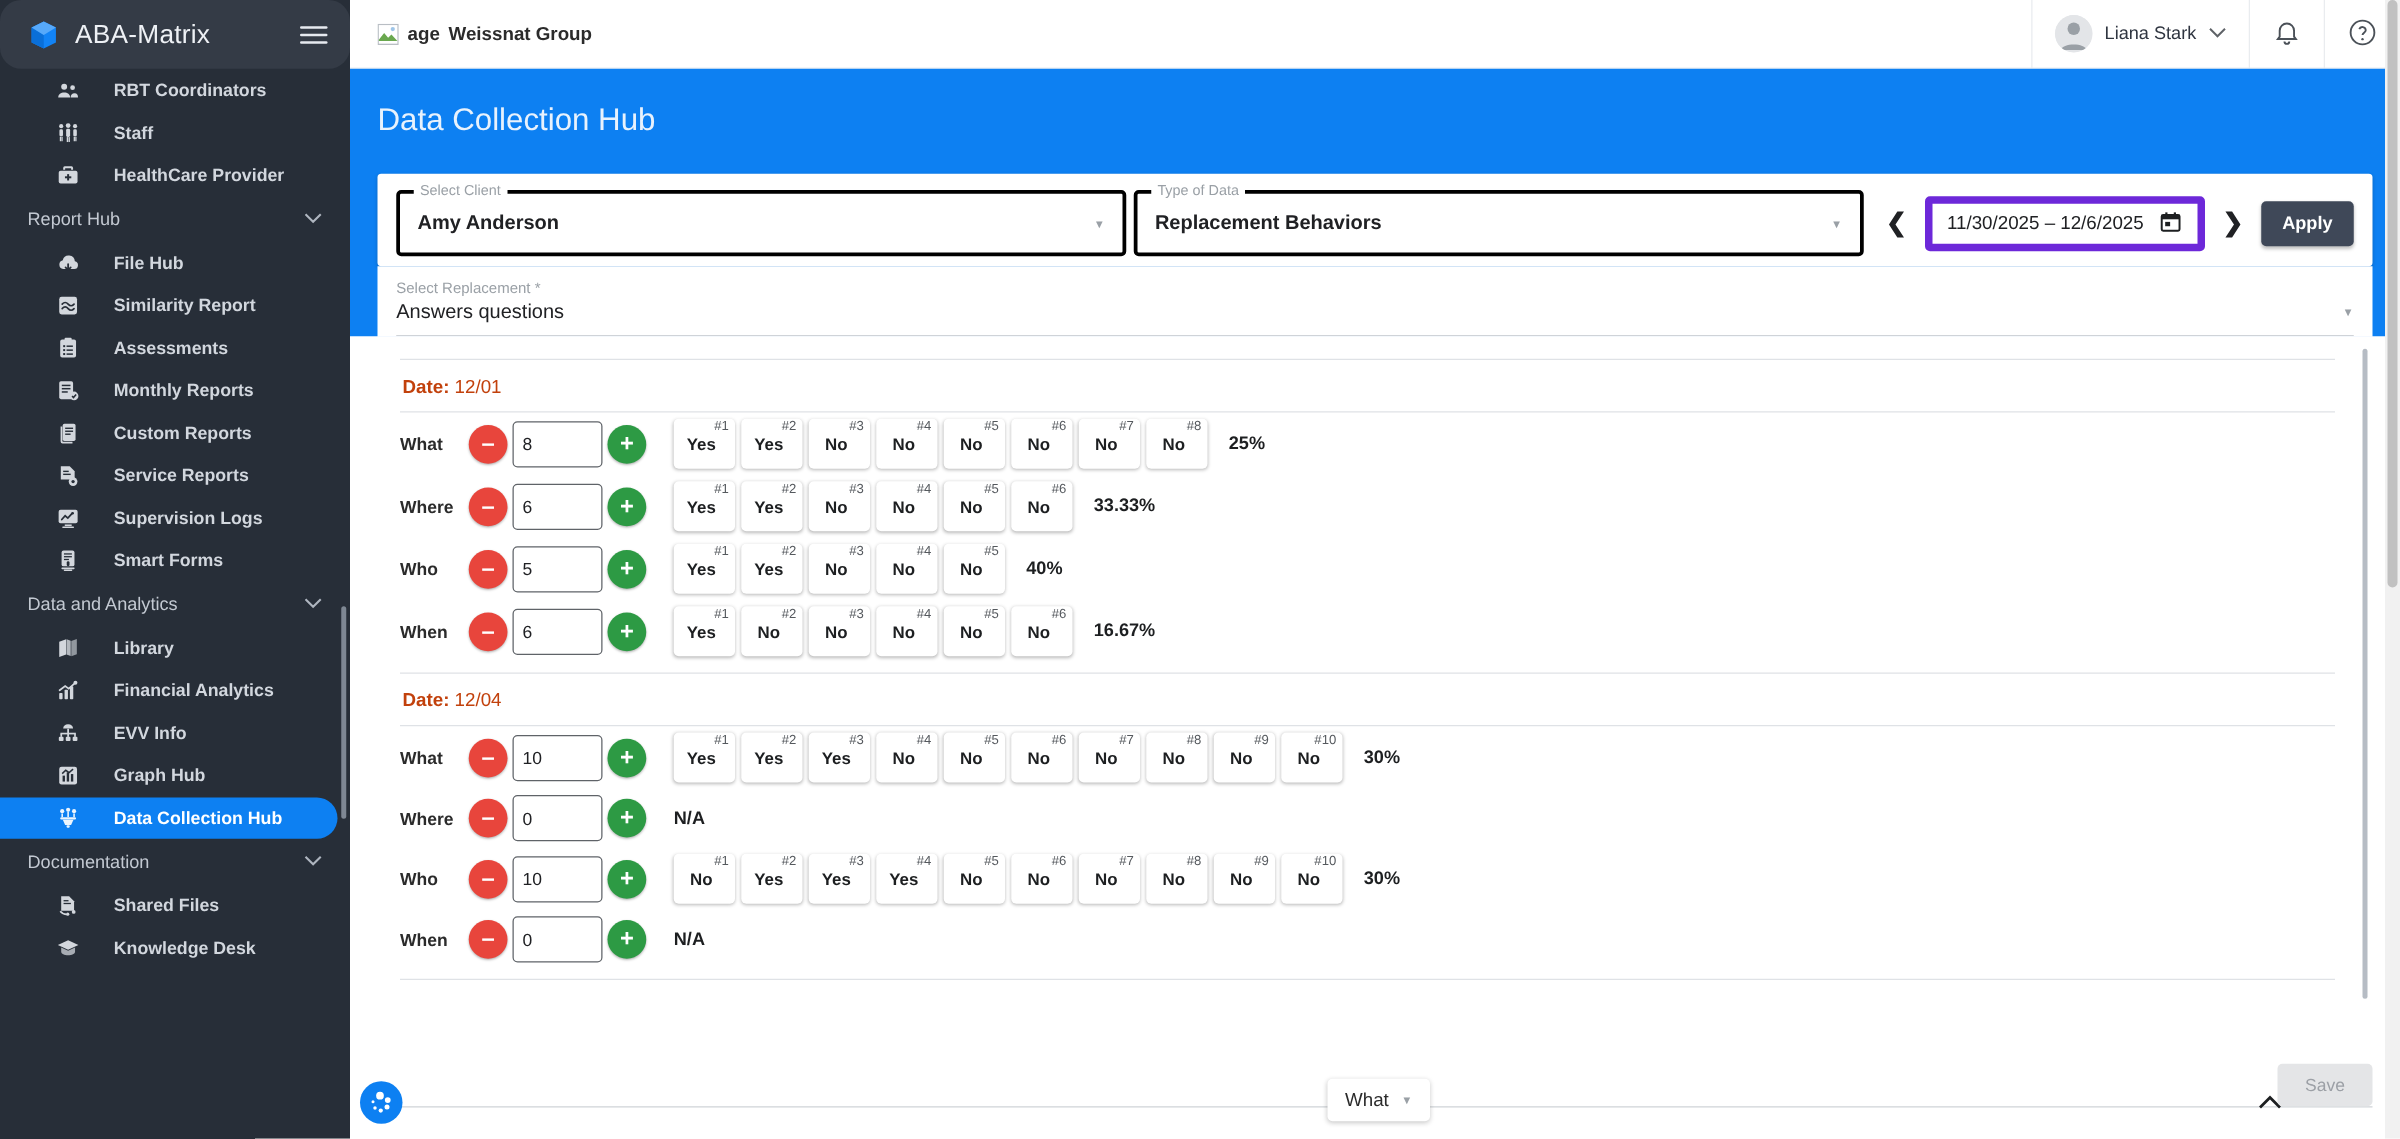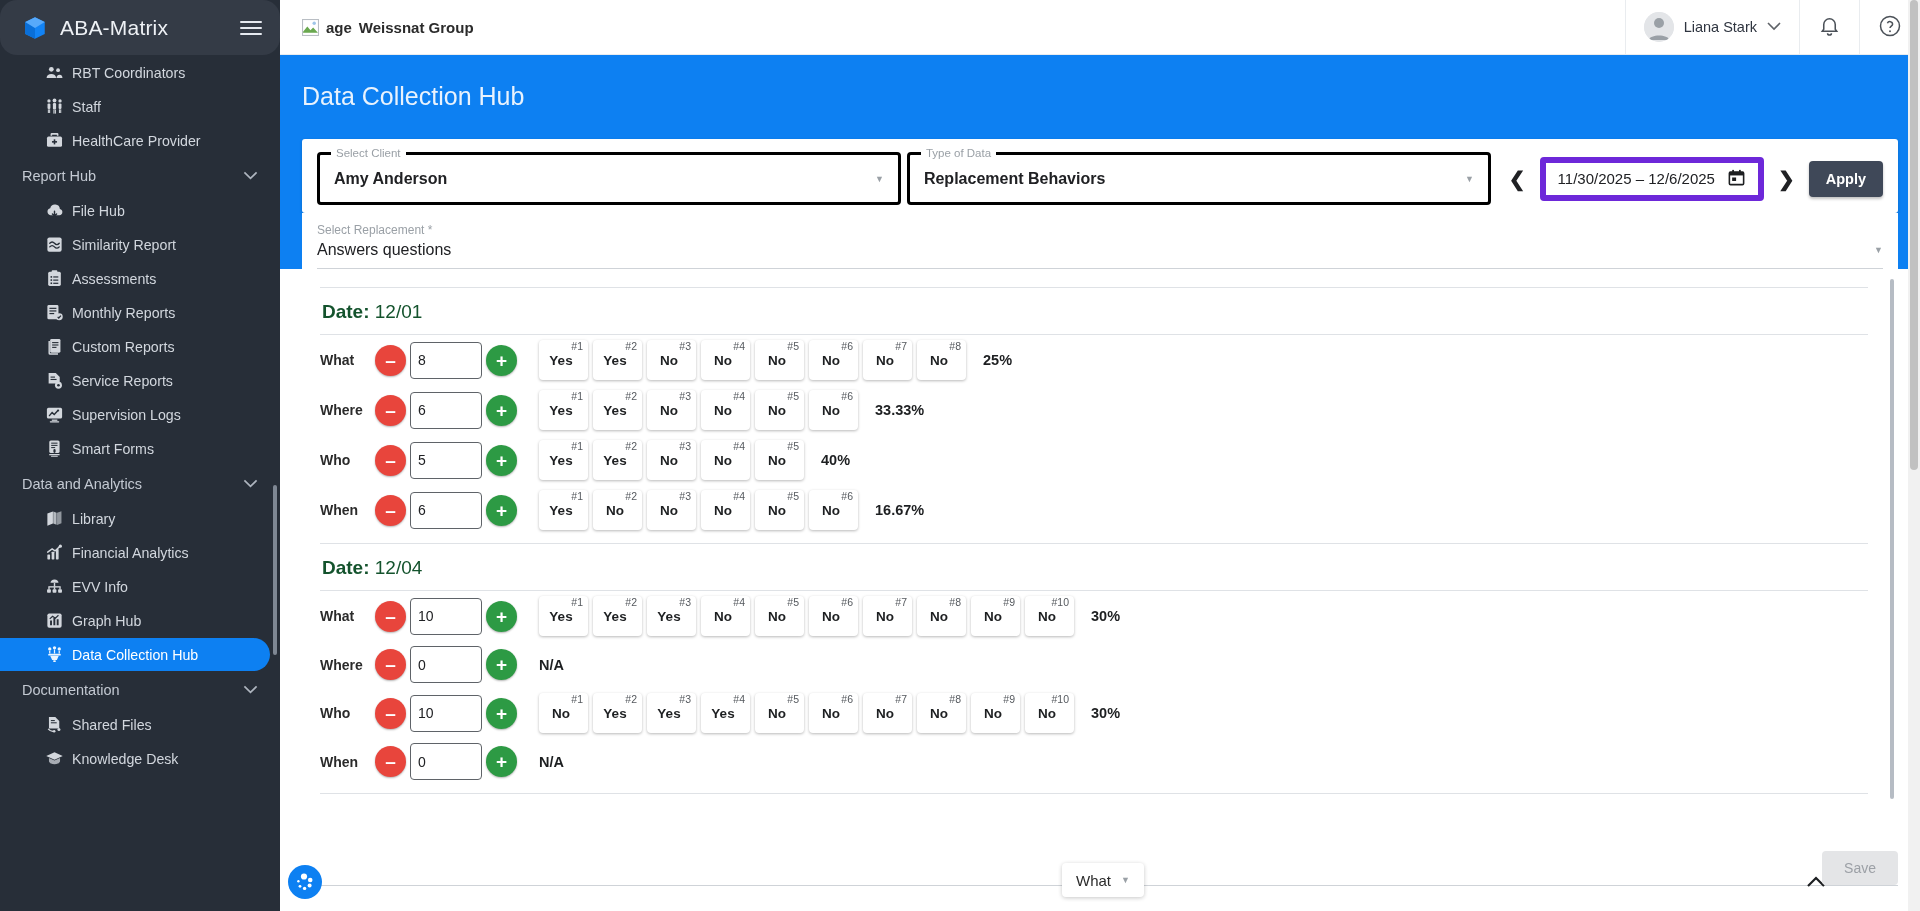--- a/index.html
+++ b/index.html
@@ -32,26 +32,27 @@
   .sb-scroll { height:856px; overflow:hidden; position:relative; }
 
   .sb-section {
     display:flex; align-items:center; justify-content:space-between;
     padding:10px 22px 9px 22px;
     font-size:14.5px; color:#c3c9d2;
   }
   .sb-section .chev { font-size:11px; color:#aeb5bf; }
 
   .sb-item {
-    display:flex; align-items:center; gap:8px;
+    display:flex; align-items:center; gap:27px;
     height:33px; margin:1px 10px 1px 0;
     padding-left:45px;
     border-radius:0 40px 40px 0;
     font-size:14.2px; color:#d2d7de; cursor:pointer;
     white-space:nowrap;
+    font-weight:bold;
   }
   .sb-item.active { background:#0d80f2; color:#fff; }
   .sb-ico { width:19px; height:19px; flex:0 0 19px; display:flex; align-items:center; justify-content:center; opacity:.92;}
   .sb-ico svg { display:block; }
 
   .sb-track {
     position:absolute; right:3px; top:430px; width:4px; height:170px;
     background:#8e96a3; border-radius:3px; opacity:.85;
   }
 
@@ -128,21 +129,21 @@
   .sheet {
     flex:1; margin:0 22px; background:#fff; position:relative; overflow:hidden;
   }
   .sheet-inner { padding:18px 30px 0 18px; }
 
   .measure { font-size:14px; color:#2b2b2b; padding:5px 0 12px 2px;}
   .measure b { font-weight:bold; }
   .measure .sto { color:#2b2b2b; margin-left:14px; }
   .hr { height:1px; background:#dfe2e6; }
 
-  .datehdr { font-size:19px; color:#14532d; padding:13px 0 11px 2px; }
+  .datehdr { font-size:15px; color:#c2410c; padding:13px 0 11px 2px; }
   .datehdr b { font-weight:bold; }
 
   .drow { display:flex; align-items:center; padding:5px 0; gap:0; }
   .rlabel { width:55px; font-size:14px; font-weight:bold; color:#2b2b2b; flex:0 0 55px;}
   .circ {
     width:31px;height:31px;border-radius:50%;border:none;cursor:pointer;
     display:flex;align-items:center;justify-content:center;color:#fff;
     font-size:19px;font-weight:bold;line-height:1;flex:0 0 31px;
     box-shadow:0 1px 2px rgba(0,0,0,.3);
   }

